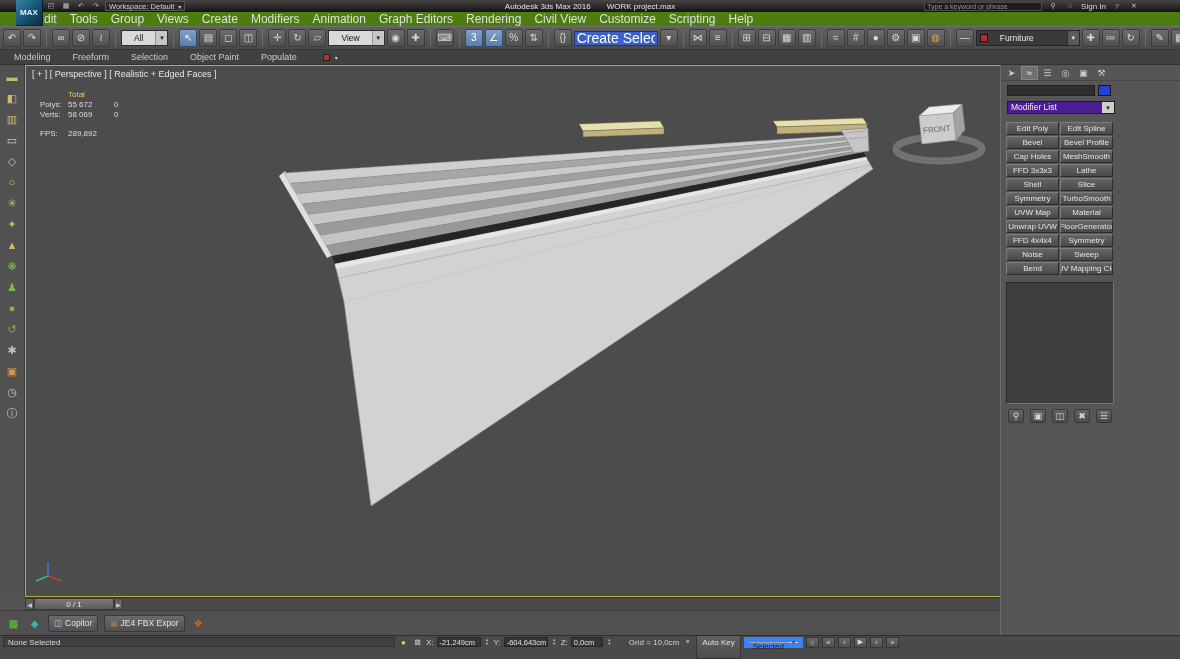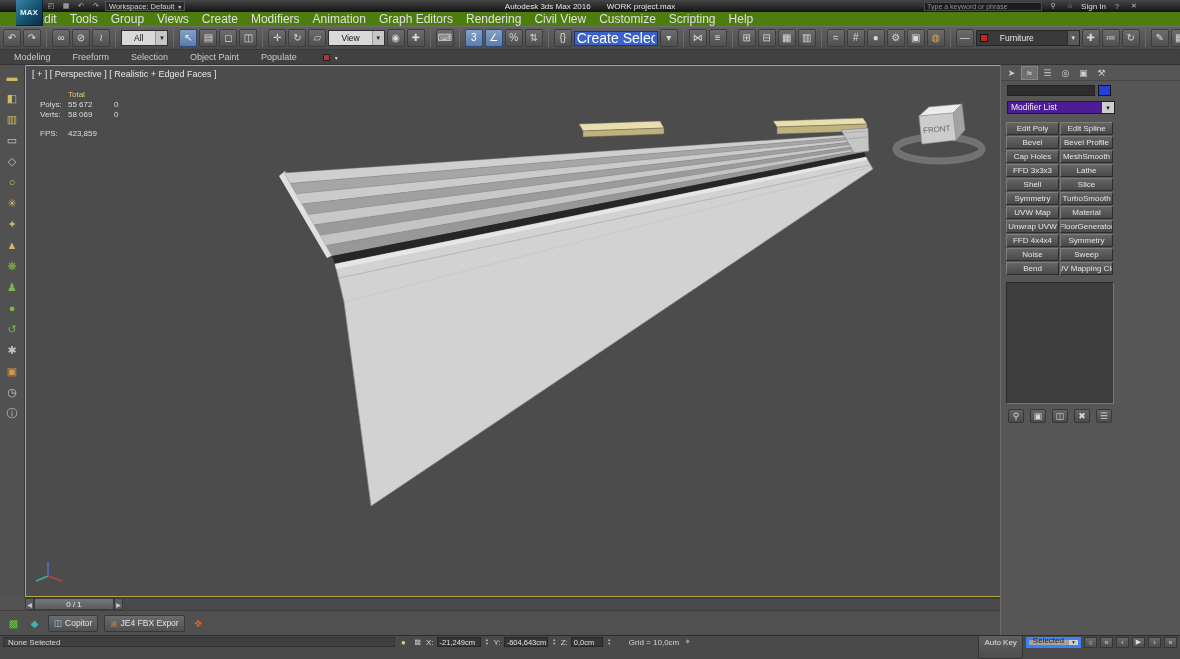--- a/index.html
+++ b/index.html
@@ -81,31 +81,31 @@
   
   .lowerbar{position:absolute;left:0;top:610px;width:1000px;height:25px;background:#505050;border-top:1px solid #3e3e3e;display:flex;align-items:center;gap:6px;padding-left:6px}
   .scrbtn{height:17px;display:inline-flex;align-items:center;gap:3px;background:linear-gradient(#6b6b6b,#505050);border:1px solid #383838;border-radius:2px;color:#e2e2e2;font-size:8.5px;padding:0 5px;flex:none}
   .scricon{width:15px;height:15px;display:inline-flex;align-items:center;justify-content:center;font-size:10px;flex:none}
 
   
   .statusbar{position:absolute;left:0;top:635px;width:1180px;height:24px;background:#4a4a4a;border-top:1px solid #2d2d2d;display:flex}
   .listener{width:247px;height:24px;border-right:2px solid #2c2c2c;display:flex;flex-direction:column;flex:none}
   .lpink{height:12px;background:#e9c6c6;border-bottom:1px solid #b9a0a0}
   .lwhite{height:11px;background:#f6f6f6;color:#5a1212;font-size:8px;padding:0 3px;font-family:"Liberation Mono",monospace;white-space:nowrap;overflow:hidden}
-  .statmain{flex:1;display:flex;flex-direction:column;overflow:hidden}
+  .statmain{flex:1;display:flex;overflow:hidden}
   .srow{height:12px;display:flex;align-items:center;gap:3px;padding:0 3px}
   .selstatus{width:392px;height:10px;background:#404040;border:1px solid #313131;color:#d9d9d9;font-size:8px;padding:0 4px;display:flex;align-items:center;flex:none}
   .prompt{width:392px;color:#c9c9c9;font-size:8px;padding-left:5px;flex:none;white-space:nowrap;overflow:hidden}
   .sicon{width:11px;height:10px;display:inline-flex;align-items:center;justify-content:center;font-size:8px;color:#cfcfcf;flex:none}
   .clabel{font-size:8px;color:#d5d5d5;flex:none}
   .cfield{width:44px;height:10px;background:#353535;border:1px solid #272727;color:#e2e2e2;font-size:7.5px;display:flex;align-items:center;padding:0 2px;overflow:hidden;white-space:nowrap;flex:none}
   .spin{width:7px;height:10px;display:flex;flex-direction:column;justify-content:center;font-size:4px;color:#bbb;line-height:4px;align-items:center;flex:none}
   .gridtext{font-size:8px;color:#d5d5d5;margin-left:13px;white-space:nowrap;flex:none}
   .skbtn{height:11px;display:inline-flex;align-items:center;justify-content:center;background:linear-gradient(#686868,#4d4d4d);border:1px solid #353535;color:#e0e0e0;font-size:8px;padding:16px 5px;border-radius:1px;flex:none}
-  .scombo{height:11px;display:inline-flex;align-items:flex-end;background:#a3a3a3;border:3px solid #3b82f6;color:#1c1c1c;font-size:8px;padding-left:4px;flex:none}
+  .scombo{height:11px;display:inline-flex;align-items:flex-start;background:#a3a3a3;border:5px solid #3b82f6;color:#1c1c1c;font-size:8px;padding-left:4px;flex:none}
   .scombo .arr{width:10px;height:100%;display:inline-flex;align-items:center;justify-content:center;background:#cfcfcf;border-left:1px solid #999;font-size:5px;color:#333;margin-left:4px}
   .tbtn{width:13px;height:11px;display:inline-flex;align-items:center;justify-content:center;background:linear-gradient(#696969,#4e4e4e);border:1px solid #363636;color:#ddd;font-size:7px;flex:none}
   .mla{margin-left:auto}
 </style>
 </head>
 <body>
 
 <div id="app">
 
   <div class="maxlogo">
@@ -257,21 +257,21 @@
     <div class="vplabel">[ + ] [ Perspective ] [ Realistic + Edged Faces ]</div>
     <div class="vpstats">
       <div><span class="sc1"></span><span class="sc2 hdr">Total</span></div>
       <div>
         <span class="sc1">Polys:</span><span class="sc2">55 672</span><span class="sc3">0</span>
       </div>
       <div>
         <span class="sc1">Verts:</span><span class="sc2">58 069</span><span class="sc3">0</span>
       </div>
       <div style="margin-top:9px">
-        <span class="sc1">FPS:</span><span class="sc2">423,859</span>
+        <span class="sc1">FPS:</span><span class="sc2">289,892</span>
       </div>
     </div>
 
     <svg class="scene" viewBox="0 0 973 530">
       <g>
 
         <polygon points="253,110 259,105 307,189 301,192" fill="#e0e0e0"></polygon>
 
         <polygon points="258,107 835,68 835.4,70.3 264,117.4" fill="#cfcfcf" stroke="#8f8f8f" stroke-width="0.4"></polygon>
         <polygon points="264,117.4 835.4,70.3 835.8,72.5 270,127.8" fill="#a6a6a6" stroke="#8f8f8f" stroke-width="0.4"></polygon>

